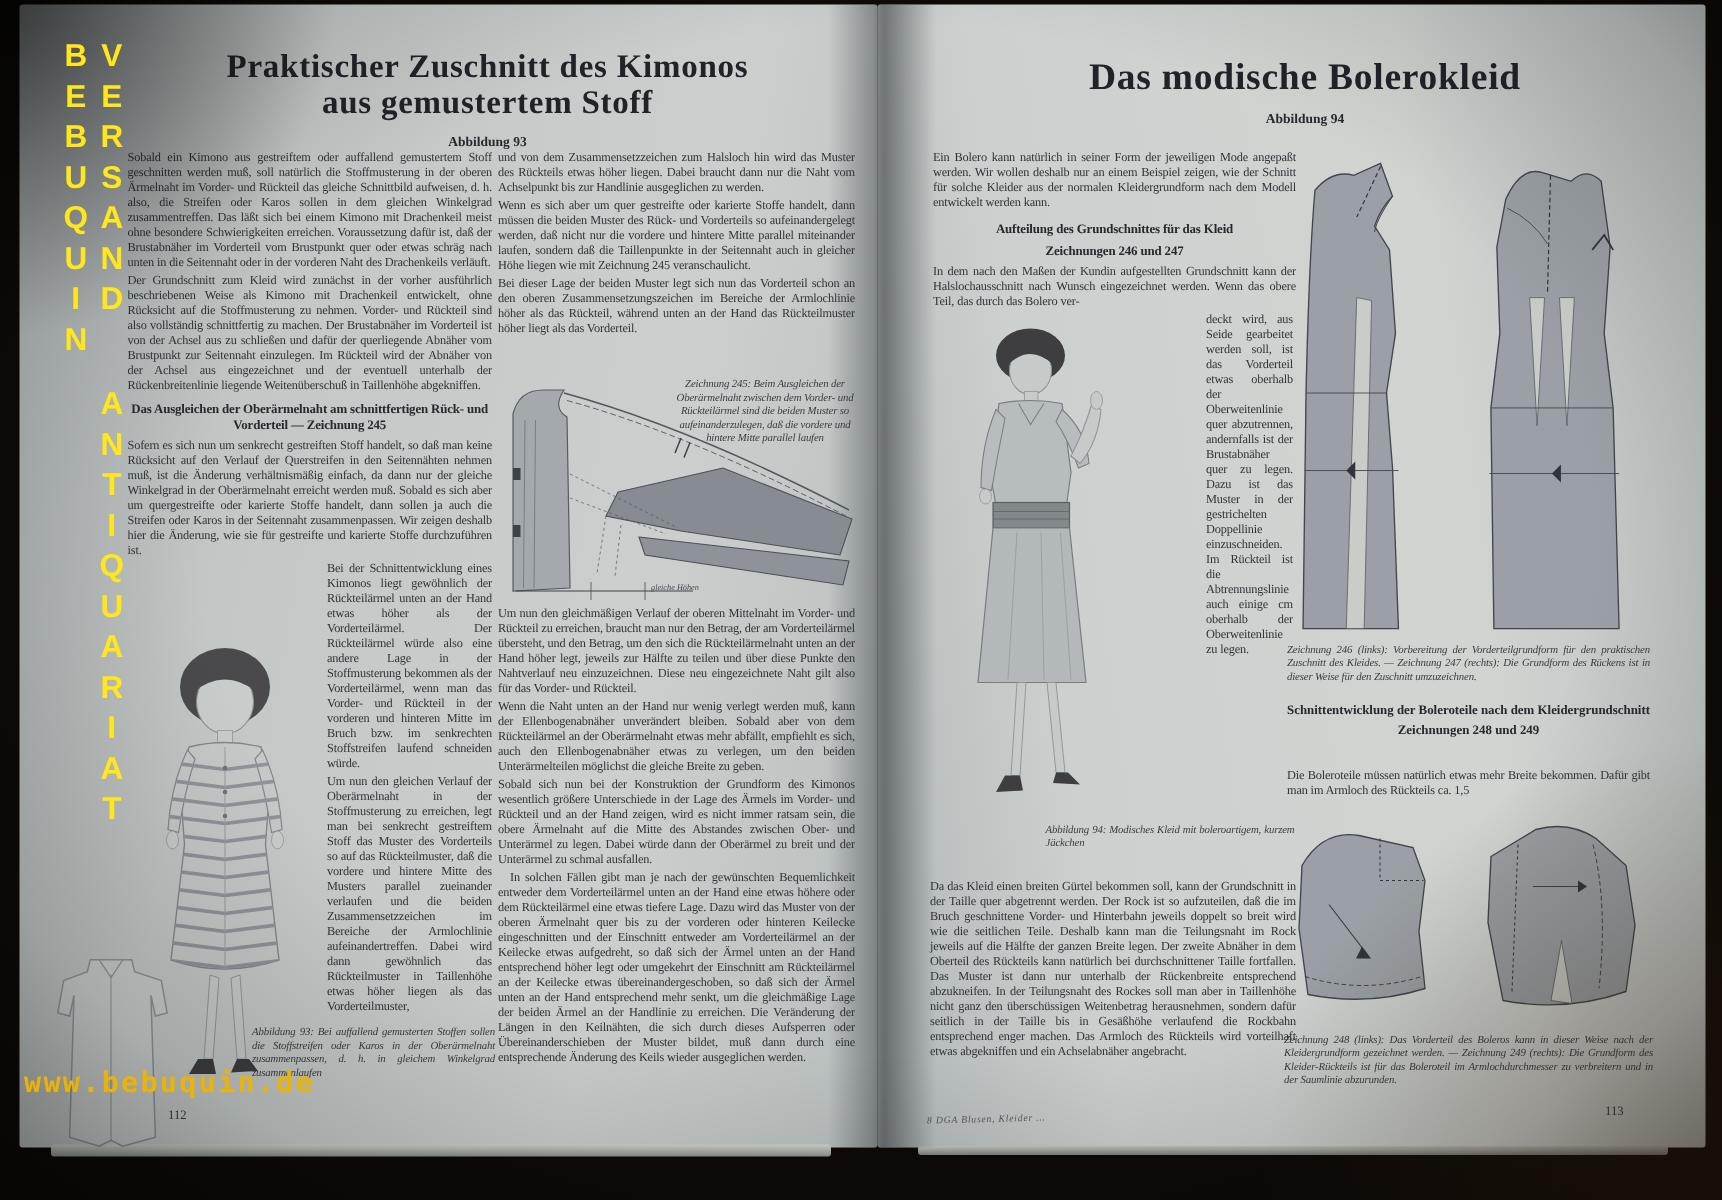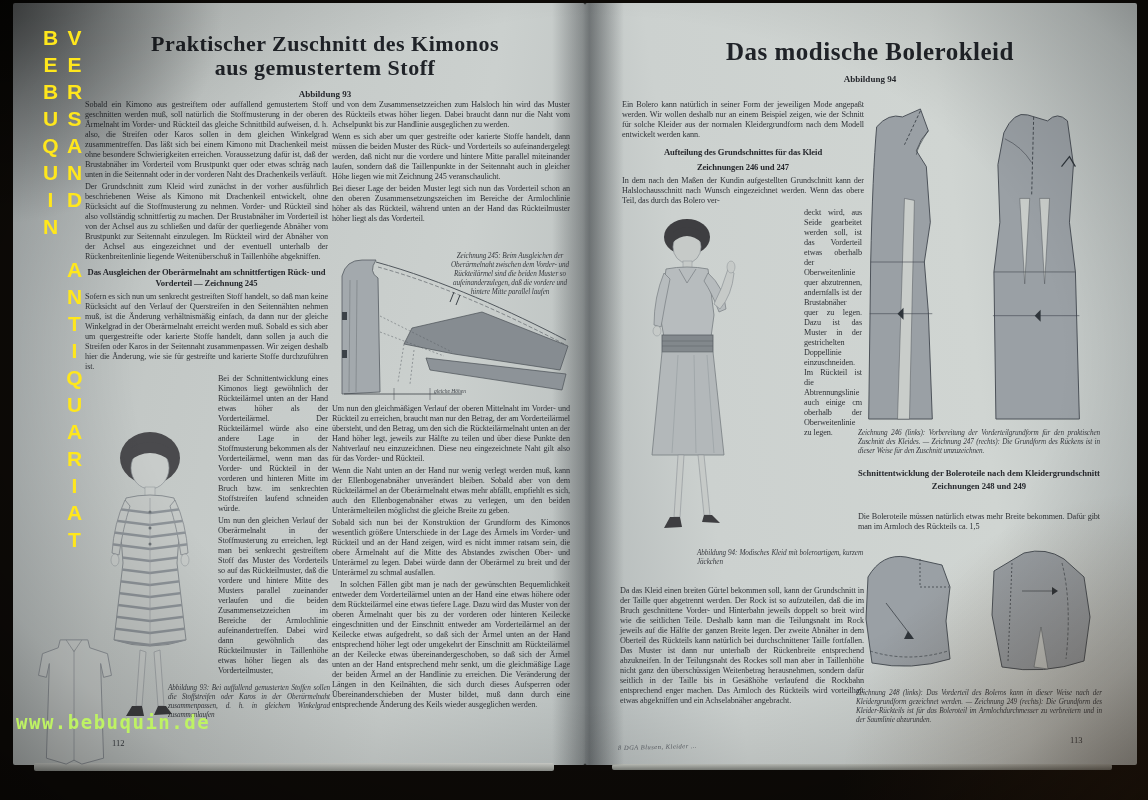--- a/index.html
+++ b/index.html
@@ -31,21 +31,21 @@
   .caption{font-style:italic;font-size:7.2px;line-height:9px;color:#383b40;text-align:justify;letter-spacing:-0.1px;}
   .pagenum{font-size:8.5px;color:#383b40;}
   .narrow-block{width:110px;margin-left:133px;}
   .narrow-block-r{width:58px;margin-left:182px;}
   #wm-vert{position:absolute;left:52px;top:26px;height:702px;width:34px;z-index:50;
     writing-mode:vertical-rl;text-orientation:upright;
     font-family:"Liberation Sans",sans-serif;font-weight:bold;font-size:21px;
     letter-spacing:4px;word-spacing:16px;color:#ffe71c;}
   #wm-url{position:absolute;left:16px;top:711px;z-index:50;
     font-family:"DejaVu Sans Mono",monospace;font-weight:bold;font-size:19px;
-    letter-spacing:1.5px;color:#bef264;}
+    letter-spacing:1.5px;color:#eab308;}
   .signature{font-size:6.5px;font-style:italic;color:#565a60;transform:rotate(-1.5deg);letter-spacing:0.5px;}
   svg{display:block;}
 </style>
 </head>
 <body>
 
 <div id="photo">
 
   <div id="left-page" class="page"></div>
   <div id="right-page" class="page"></div>

